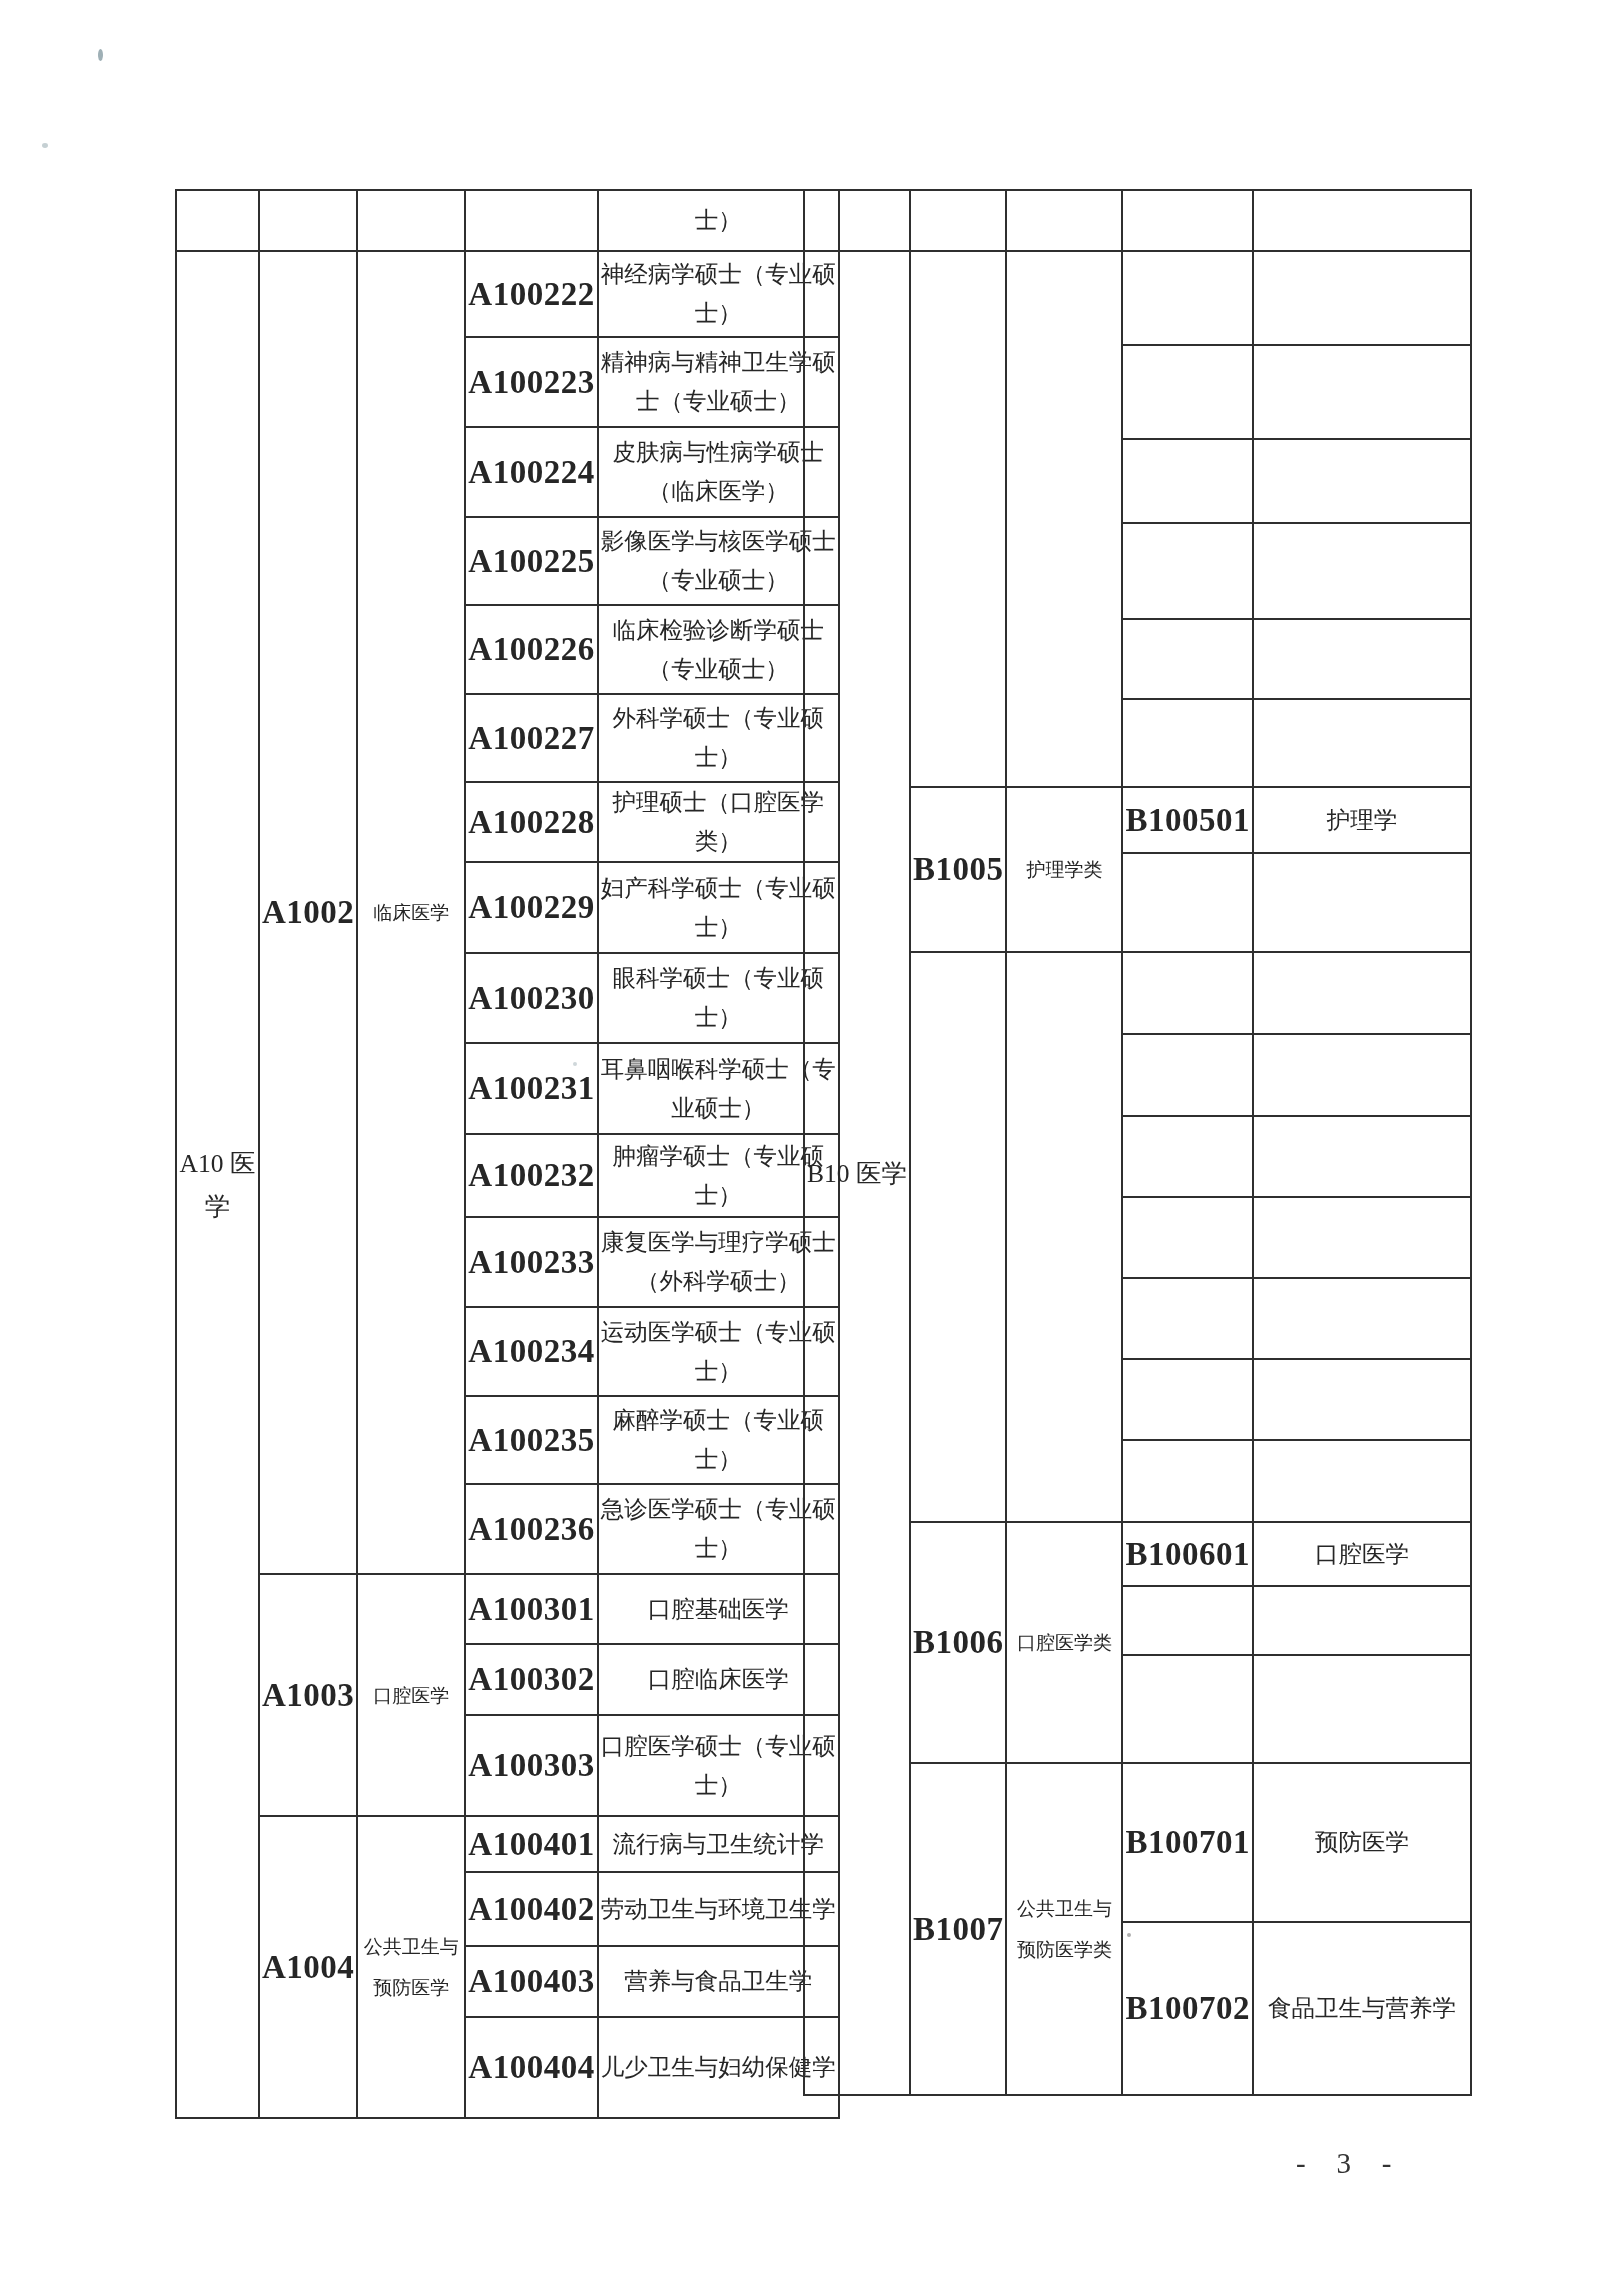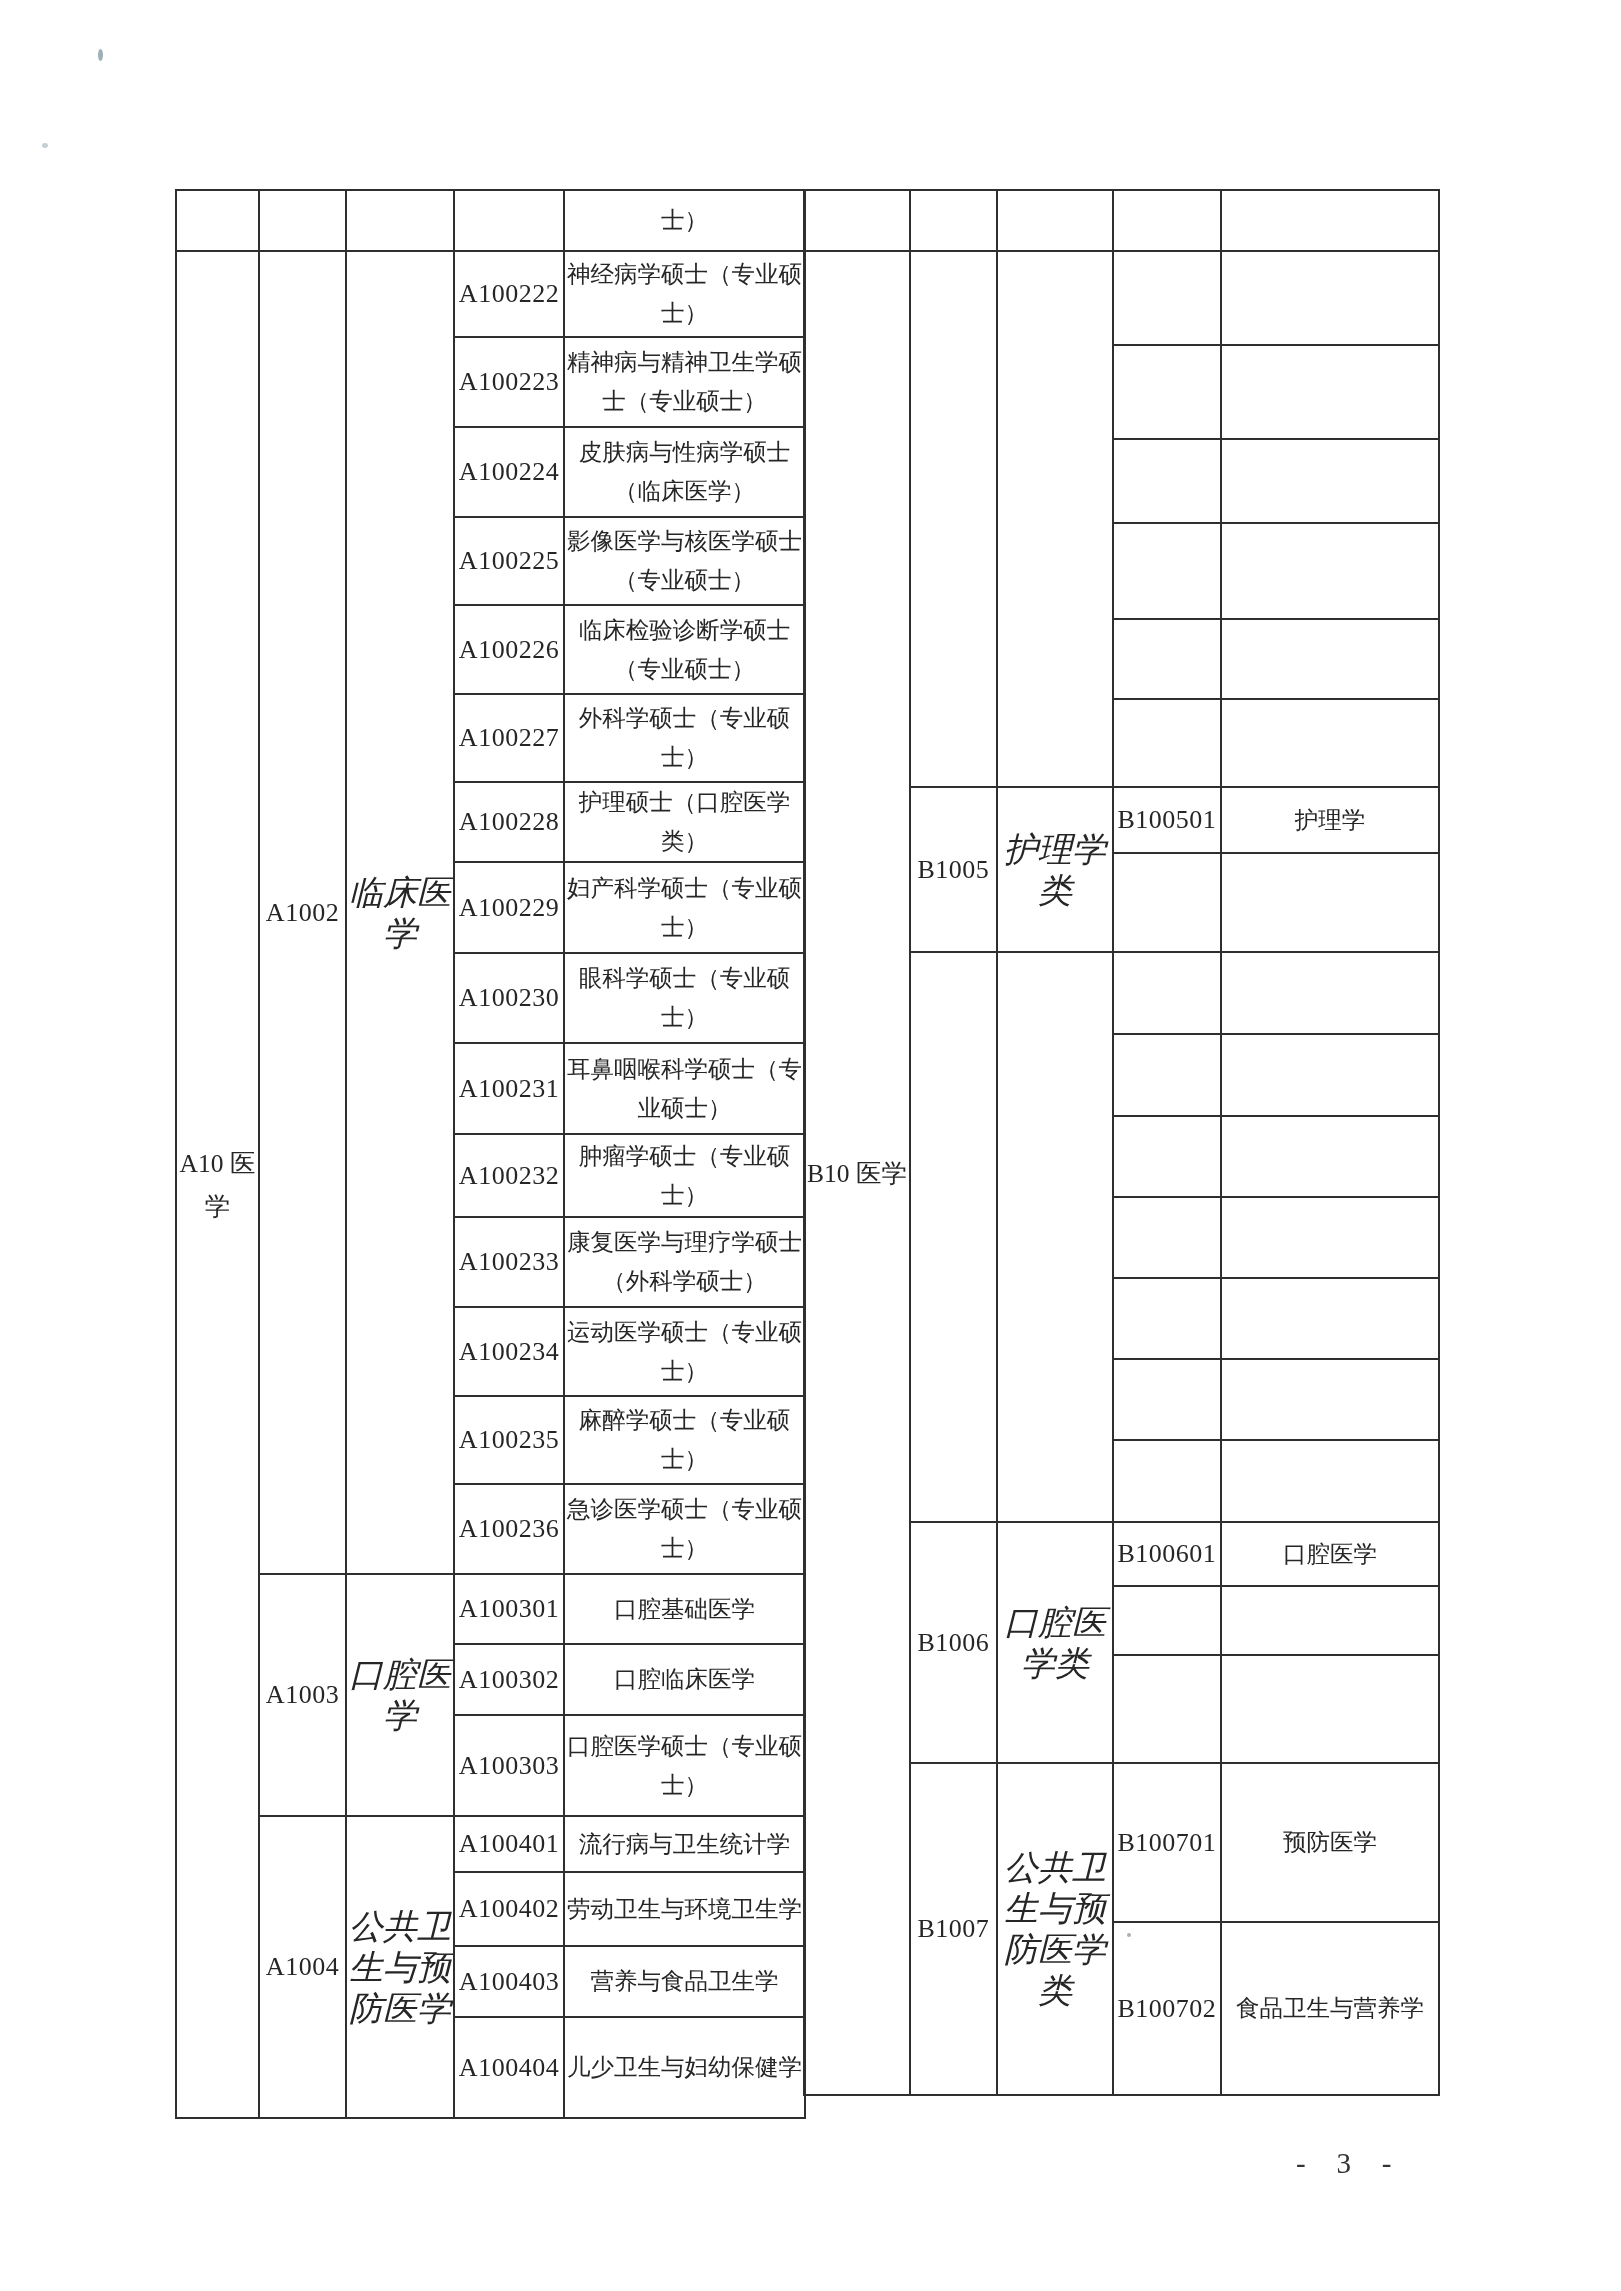--- a/index.html
+++ b/index.html
@@ -17,23 +17,23 @@
     table-layout:fixed;
   }
   table.grid td{
     border:2px solid #2f2f2f;
     text-align:center;
     vertical-align:middle;
     padding:0 2px;
     overflow:hidden;
   }
   td.no-top{border-top:none;}
-  .code{font-size:26px;letter-spacing:0.5px;white-space:nowrap;}
+  .code{font-size:33px;letter-spacing:0.5px;white-space:nowrap;font-weight:bold;}
   .name{font-size:23.5px;line-height:39px;}
-  .secname{font-size:34px;line-height:41px;font-style:italic;}
+  .secname{font-size:19px;line-height:41px;}
   .group{font-size:25.5px;line-height:43px;}
   .nowrap{white-space:nowrap;}
   #left-table{left:175px;top:189px;}
   #right-table{left:803px;top:189px;}
   .page-number{
     position:absolute;
     left:1296px;top:2147px;
     font-size:29px;
     letter-spacing:11.8px;
     color:#333;

